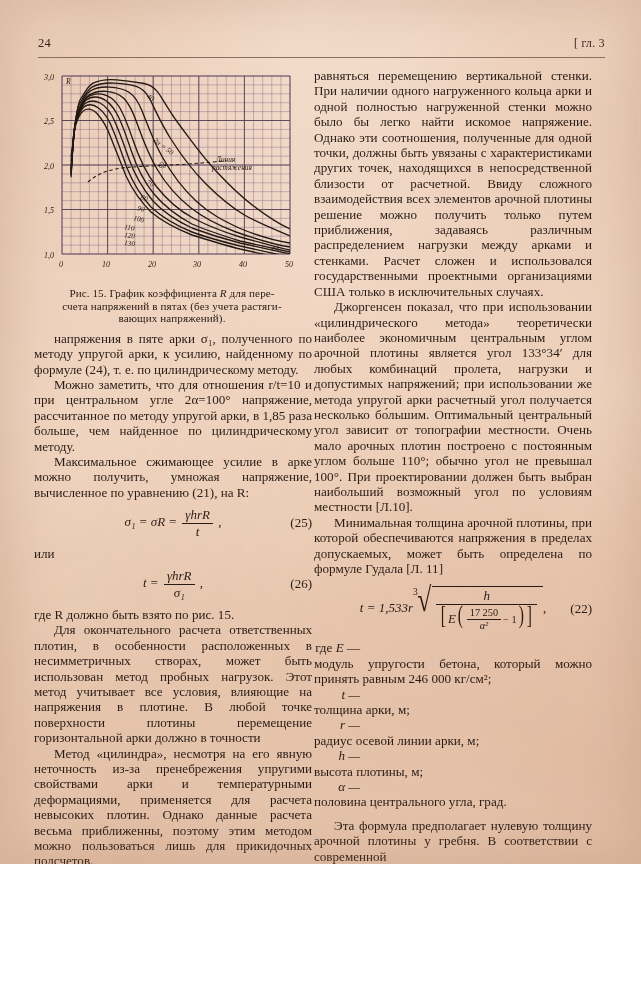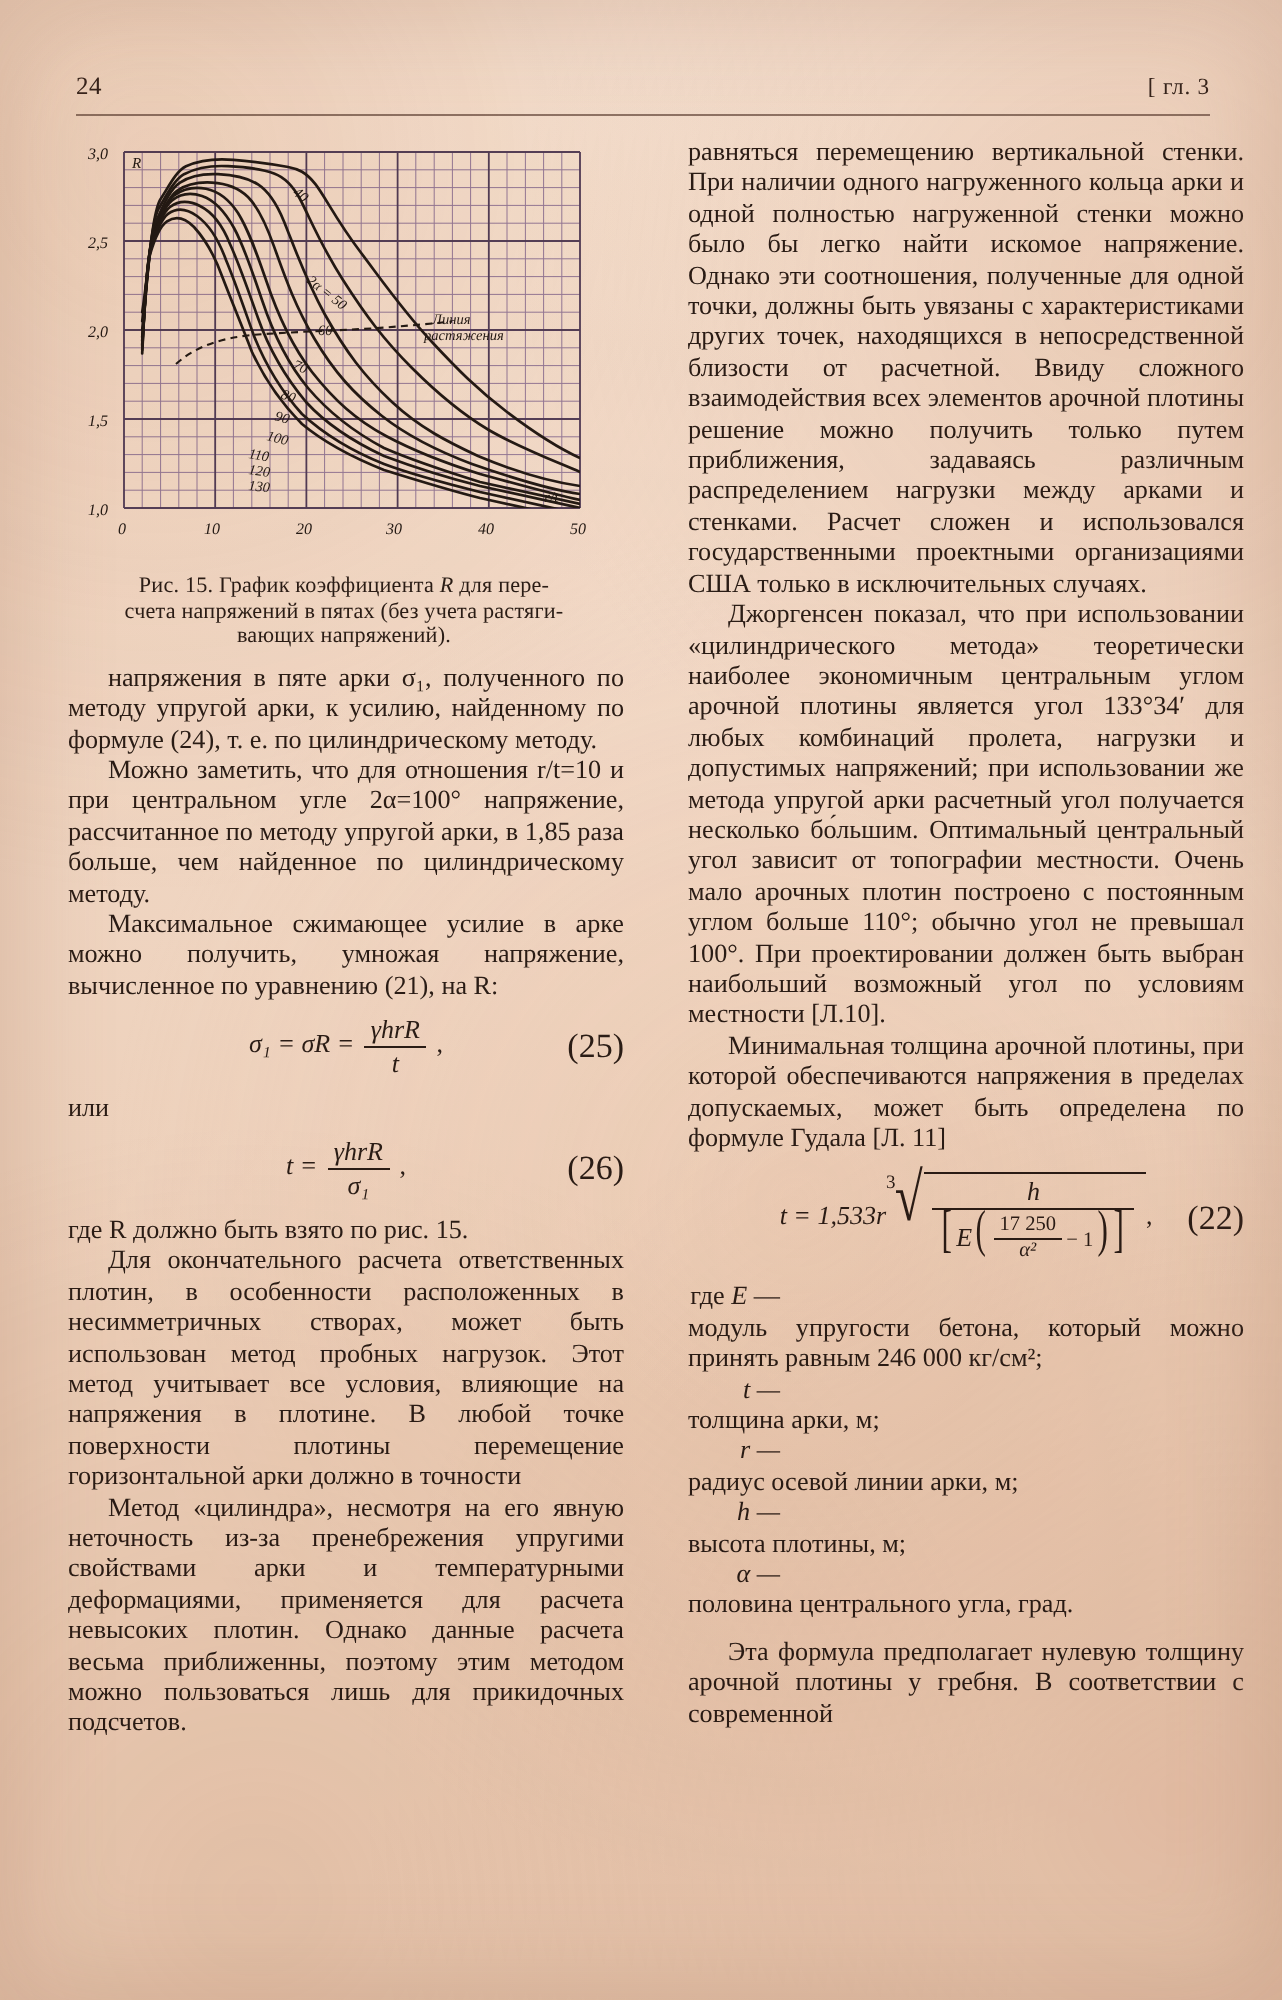--- a/index.html
+++ b/index.html
@@ -6,21 +6,21 @@
     margin: 0;
     padding: 0;
     background: #ffffff;
   }
   body {
     font-family: "Liberation Serif", "DejaVu Serif", serif;
   }
   .page {
     position: relative;
     width: 641px;
-    height: 1000px;
+    height: 864px;
     overflow: hidden;
     background:
       radial-gradient(ellipse 120% 70% at 50% 0%, #f6e3d4 0%, #f2dac8 42%, #eccfb9 100%);
     box-sizing: border-box;
   }
   
   .grain {
     position: absolute;
     inset: 0;
     pointer-events: none;
@@ -88,21 +88,21 @@
     top: 68px;
     width: 278px;
     color: #2a1c15;
     font-size: 13.1px;
     line-height: 15.4px;
     text-align: justify;
     text-justify: inter-word;
     hyphens: manual;
   }
   .col.left  { left: 34px;  }
-  .col.right { left: 344px; }
+  .col.right { left: 314px; }
 
   p {
     margin: 0;
     text-indent: 20px;
   }
   p.noind { text-indent: 0; }
 
   
   .figure {
     position: relative;
@@ -131,21 +131,21 @@
     margin: 7px 0 7px 0;
     text-align: center;
     font-size: 13px;
     font-family: "Liberation Serif", serif;
   }
   .formula .eqno {
     position: absolute;
     right: 0;
     top: 50%;
     transform: translateY(-50%);
-    font-size: 17px;
+    font-size: 13px;
   }
   .frac {
     display: inline-block;
     vertical-align: middle;
     text-align: center;
     margin: 0 2px;
   }
   .frac .num {
     display: block;
     border-bottom: 1px solid #2a1c15;

